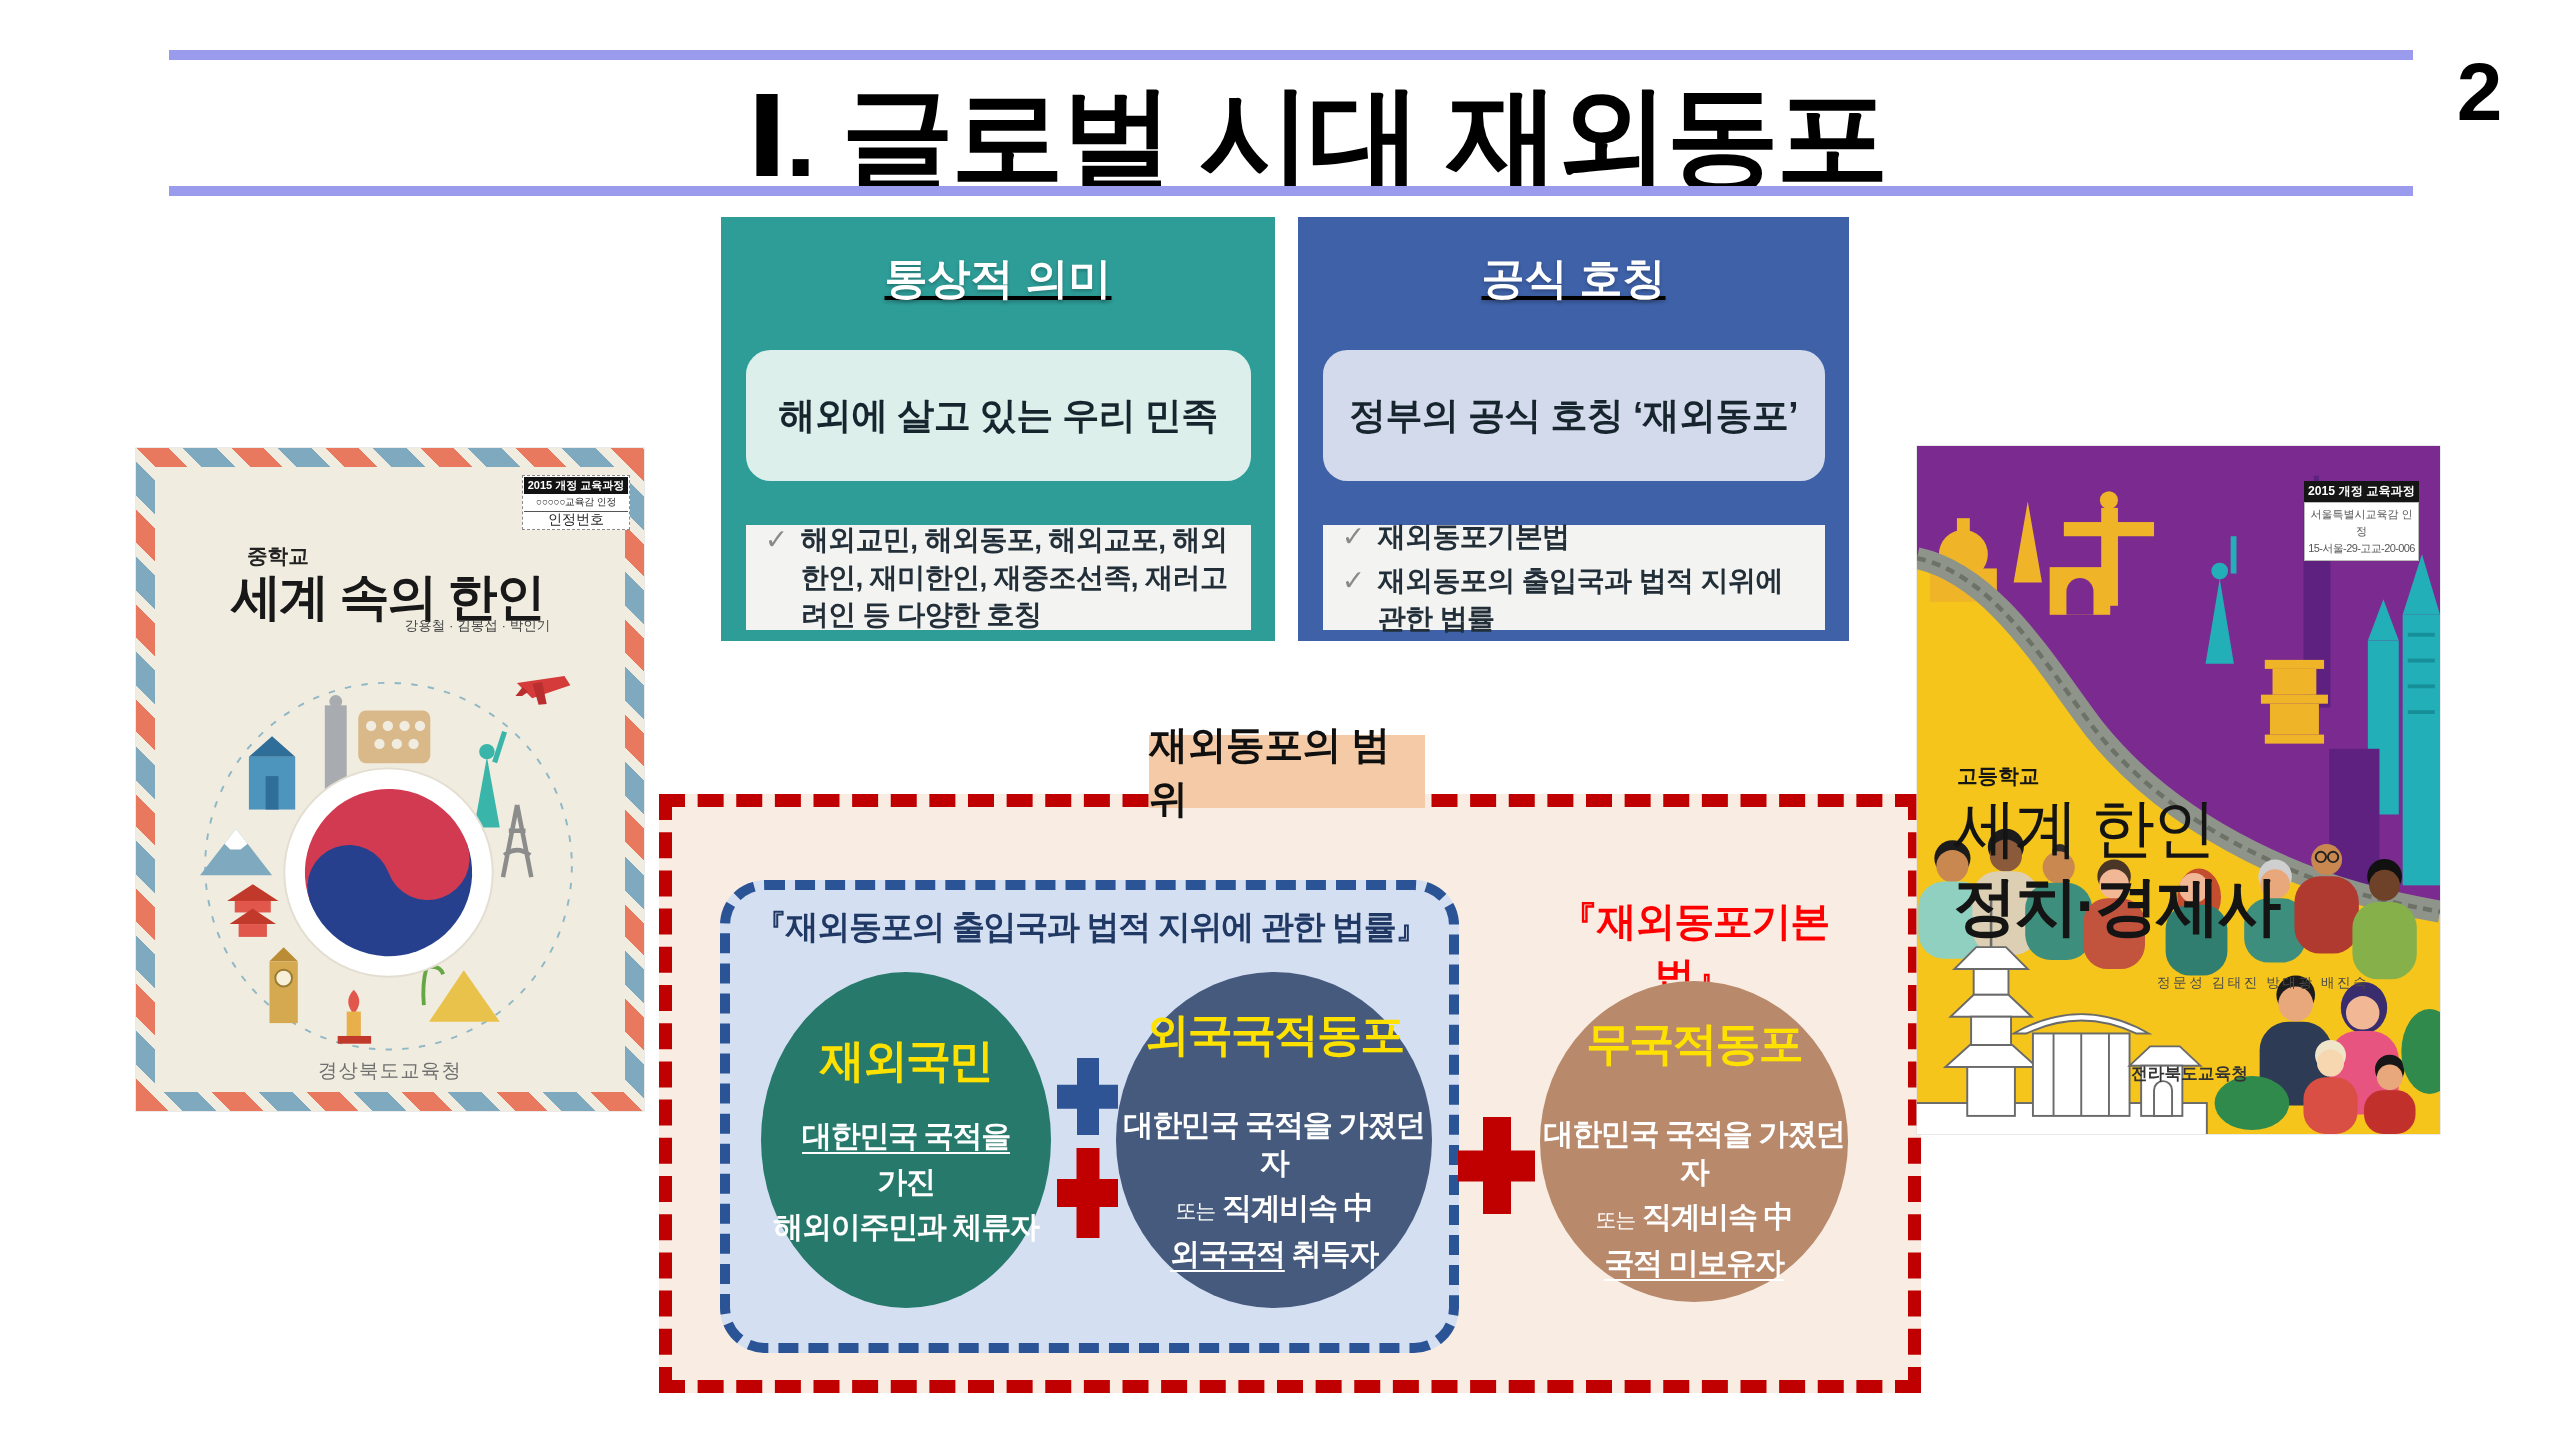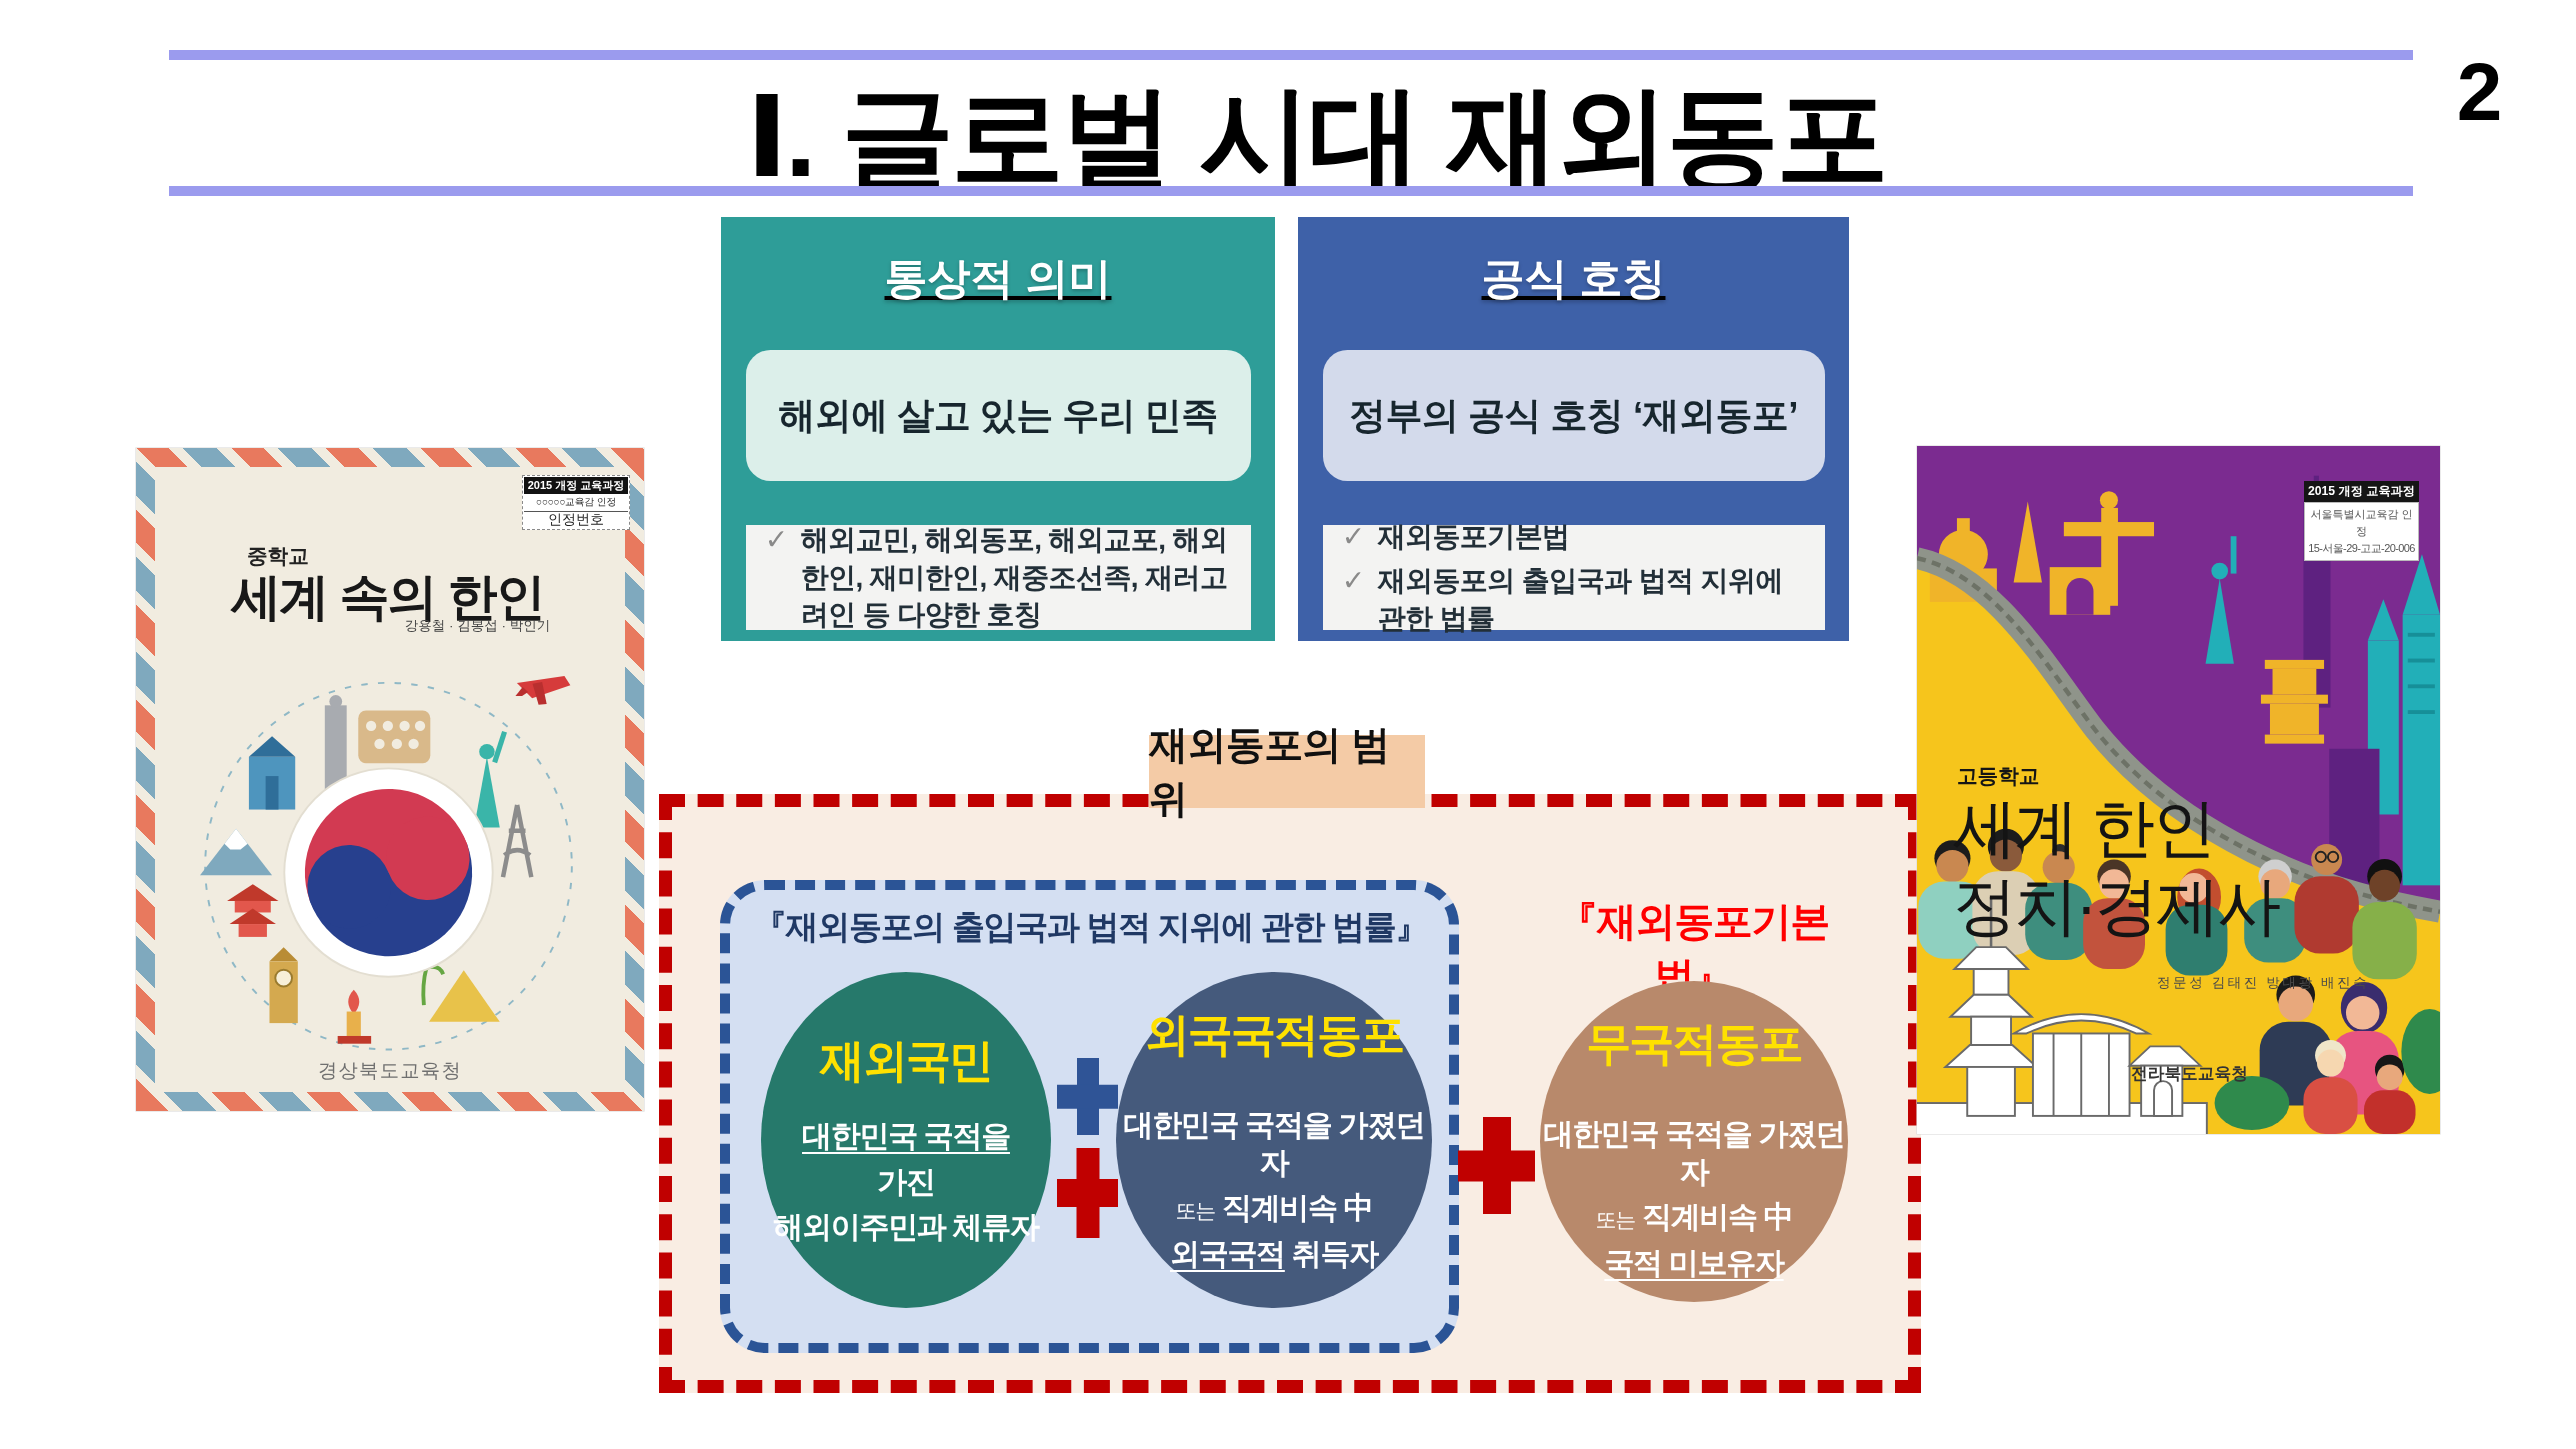--- a/index.html
+++ b/index.html
@@ -98,21 +98,21 @@
   .right-art{position:absolute;inset:0;}
   .badge2{position:absolute;left:387px;top:35px;width:115px;z-index:6;}
   .badge2-row1{background:#151515;color:#fff;font-size:12.2px;font-weight:700;text-align:center;
                height:20.6px;line-height:20.6px;}
   .badge2-body{background:#fff;border:0.6px solid #bbb;padding:3.9px 1.3px;}
   .badge2-row2{font-size:11px;color:#555;text-align:center;line-height:16.7px;}
   .badge2-row3{font-size:11px;color:#555;text-align:center;line-height:16.7px;letter-spacing:-0.6px;}
   .book-right-school{position:absolute;left:40px;top:316px;font-size:20.6px;font-weight:700;color:#151515;z-index:6;}
   .book-right-title1{position:absolute;left:36px;top:339px;font-size:64px;font-weight:400;color:#141414;
                      letter-spacing:-2.6px;z-index:6;white-space:nowrap;}
-  .book-right-title2{position:absolute;left:36px;top:417px;font-size:64px;font-weight:400;color:#141414;
+  .book-right-title2{position:absolute;left:36px;top:417px;font-size:64px;font-weight:700;color:#141414;
                      letter-spacing:-2.6px;z-index:6;white-space:nowrap;}
   .book-right-authors{position:absolute;left:240px;top:528px;font-size:13.5px;color:#4a4a4a;z-index:6;
                       letter-spacing:2.6px;}
   .book-right-publisher{position:absolute;left:214px;top:616px;font-size:16.7px;font-weight:700;color:#333;z-index:7;}
 </style>
 </head>
 <body>
 
 <div class="slide">
 

